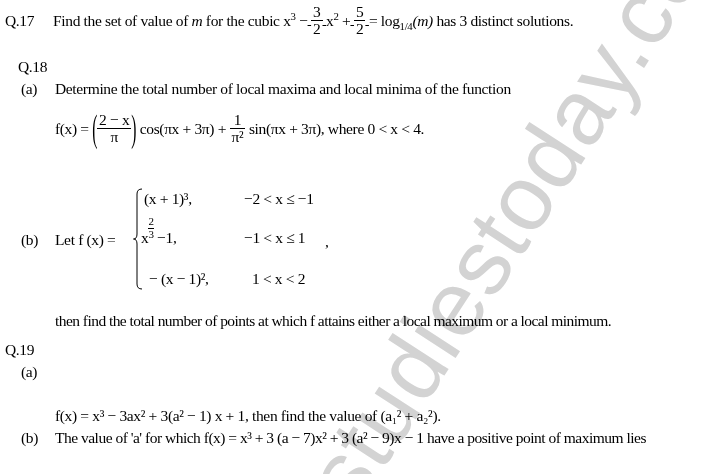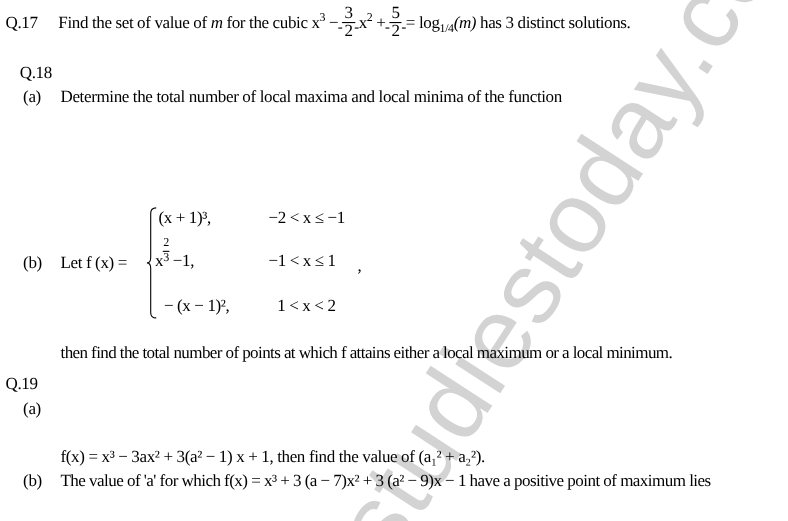--- a/index.html
+++ b/index.html
@@ -47,20 +47,27 @@
     <span class="frac"><span class="num">5</span><span class="den">2</span></span>
     <span style="display:inline-block; vertical-align:middle;">
       <span> = log</span><sub>1/4</sub><span class="it">(m)</span><span> has 3 distinct solutions.</span>
     </span>
   </div>
 
   <div class="abs" style="left:18px; top:59px;">Q.18</div>
   <div class="abs" style="left:21px; top:81px;">(a)</div>
   <div class="abs" style="left:55px; top:81px;">Determine the total number of local maxima  and  local minima of the function</div>
 
+  <div class="abs" style="left:55px; top:112px;">
+    <span style="display:inline-block; vertical-align:middle;">f(x)  = </span>
+    <span class="paren">(</span><span class="frac"><span class="num">2 − x</span><span class="den">π</span></span><span class="paren">)</span>
+    <span style="display:inline-block; vertical-align:middle;">cos(πx + 3π) + </span>
+    <span class="frac"><span class="num">1</span><span class="den">π²</span></span>
+    <span style="display:inline-block; vertical-align:middle;"> sin(πx + 3π), where  0 &lt; x &lt; 4.</span>
+  </div>
 
   <div class="abs" style="left:21px; top:232px;">(b)</div>
   <div class="abs" style="left:55px; top:232px;text-align:center;">Let  f (x) = </div>
 
   <svg class="brace" viewBox="0 0 10 102">
     <path d="M9 1 Q4 1 4 6 L4 46 Q4 51 0.5 51 Q4 51 4 56 L4 96 Q4 101 9 101" fill="none" stroke="#000" stroke-width="1"></path>
   </svg>
 
   <div class="abs" style="left:144px; top:191px;">
     <span>(x + 1)³,</span>

